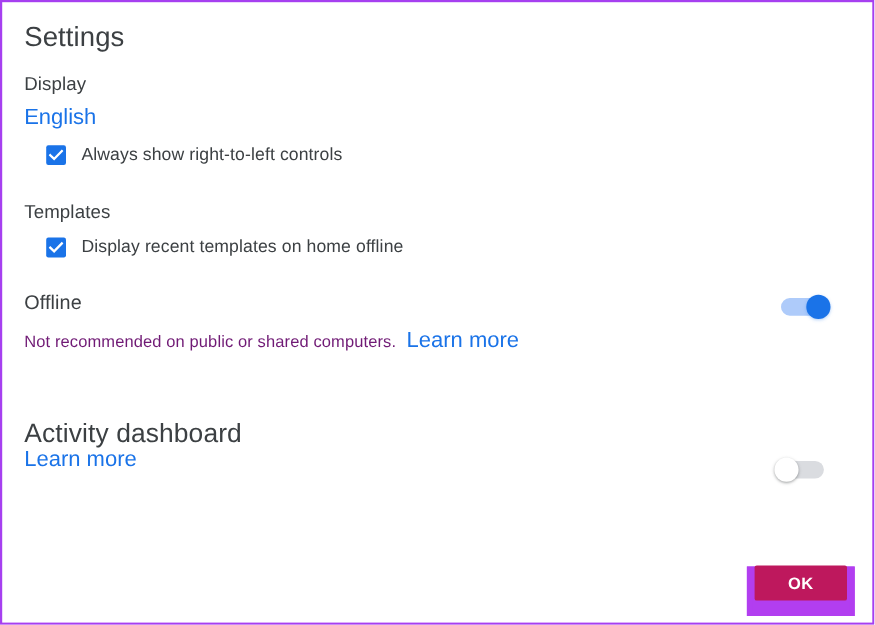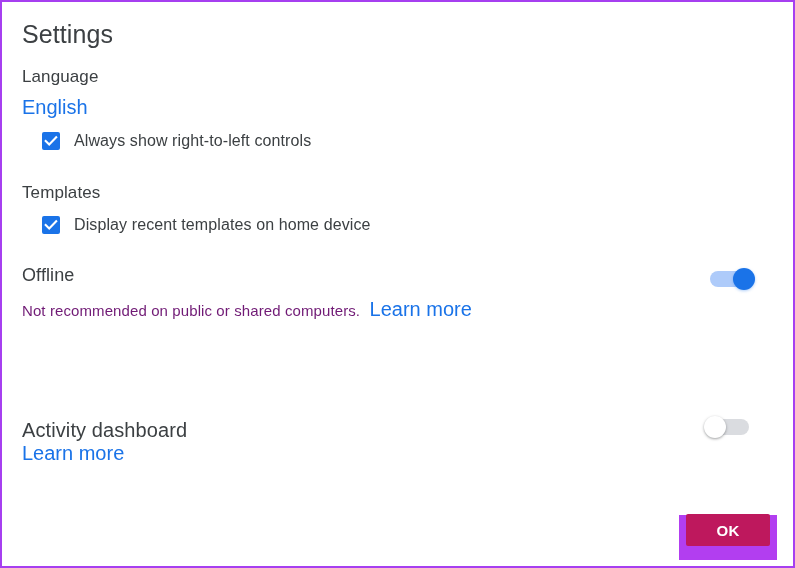--- a/index.html
+++ b/index.html
@@ -160,21 +160,21 @@
 </style>
 </head>
 <body>
 
 <div id="dialog">
   <div class="content">
 
     <h1 class="dialog-title">Settings</h1>
 
     <div class="section abs" style="left:20px; top:64px; right:22px;">
-      <div class="section-heading">Language</div>
+      <div class="section-heading">Display</div>
 
       <div style="margin-top:9px;">
         <a class="link">English</a>
       </div>
 
       <div class="check-row" style="margin-top:12px;">
         <span class="checkbox">
           <svg width="14" height="14" viewBox="0 0 14 14" aria-hidden="true">
             <path d="M1.7 7.1 L5.2 10.5 L12.2 3.3" fill="none" stroke="#ffffff" stroke-width="2.1" stroke-linecap="square"></path>
           </svg>
@@ -185,40 +185,40 @@
 
     <div class="section abs" style="left:20px; top:180px; right:22px;">
       <div class="section-heading">Templates</div>
 
       <div class="check-row" style="margin-top:10px;">
         <span class="checkbox">
           <svg width="14" height="14" viewBox="0 0 14 14" aria-hidden="true">
             <path d="M1.7 7.1 L5.2 10.5 L12.2 3.3" fill="none" stroke="#ffffff" stroke-width="2.1" stroke-linecap="square"></path>
           </svg>
         </span>
-        <span class="check-label">Display recent templates on home device</span>
+        <span class="check-label">Display recent templates on home offline</span>
       </div>
     </div>
 
     <div class="section abs" style="left:20px; top:262px; right:22px;">
       <div class="section-heading" style="font-size:18px;">Offline</div>
 
 
       <div style="margin-top:13px;">
         <span class="muted-text">Not recommended on public or shared computers.</span>
         <span class="link" style="margin-left:5px;">Learn more</span>
       </div>
 
       <div class="toggle on" style="left:688px; top:7px;">
         <span class="knob"></span>
       </div>
     </div>
 
     <div class="section abs" style="left:20px; top:382px; right:22px;">
-      <div class="section-heading" style="font-size:20px;margin-top:35px;">Activity dashboard</div>
+      <div class="section-heading" style="font-size:24px;">Activity dashboard</div>
 
 
       <div style="margin-top:2px;">
         <a class="link">Learn more</a>
       </div>
 
       <div class="toggle off" style="left:683px; top:35px;">
         <span class="knob"></span>
       </div>
     </div>

